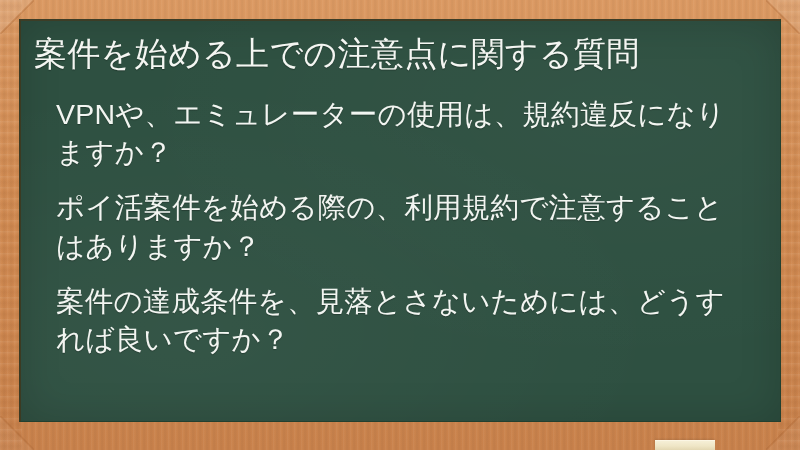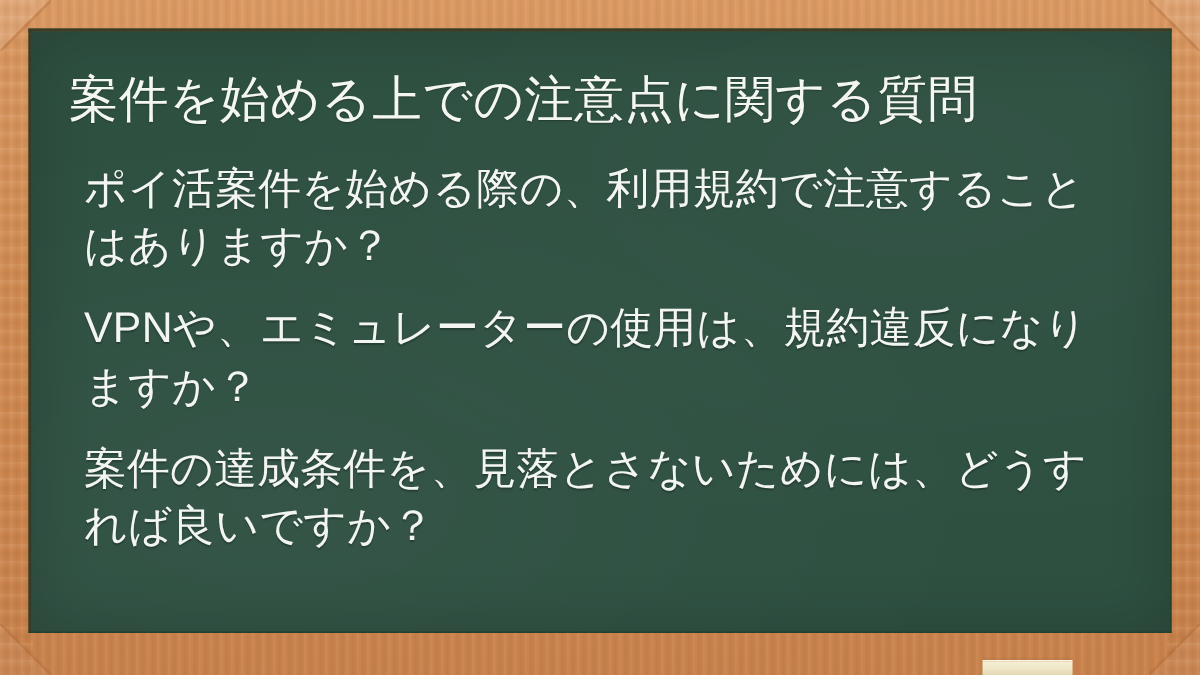--- a/index.html
+++ b/index.html
@@ -98,21 +98,21 @@
   }
 
   .board-inner {
     position: relative;
     z-index: 2;
     padding: 11px 42px 0 11px;
   }
 
   
   .title {
-    margin: 12px;
+    margin: 0;
     padding: 0 0 0 2px;
     color: #f4f6f2;
     font-size: 33px;
     font-weight: 400;
     line-height: 1.35;
     letter-spacing: 0.3px;
     text-shadow: 0 1px 1px rgba(0,0,0,0.28);
     white-space: normal;
     max-width: 700px;
   }
@@ -159,22 +159,22 @@
   <div class="miter tr"></div>
   <div class="miter bl"></div>
   <div class="miter br"></div>
 
   <div class="board">
     <div class="board-inner">
 
       <h1 class="title">案件を始める上での注意点に関する質問</h1>
 
       <ul class="question-list">
+        <li class="question-item">VPNや、エミュレーターの使用は、規約違反になりますか？</li>
         <li class="question-item">ポイ活案件を始める際の、利用規約で注意することはありますか？</li>
-        <li class="question-item">VPNや、エミュレーターの使用は、規約違反になりますか？</li>
         <li class="question-item">案件の達成条件を、見落とさないためには、どうすれば良いですか？</li>
       </ul>
 
     </div>
   </div>
 
   <div class="eraser"></div>
 
 </div>
 

